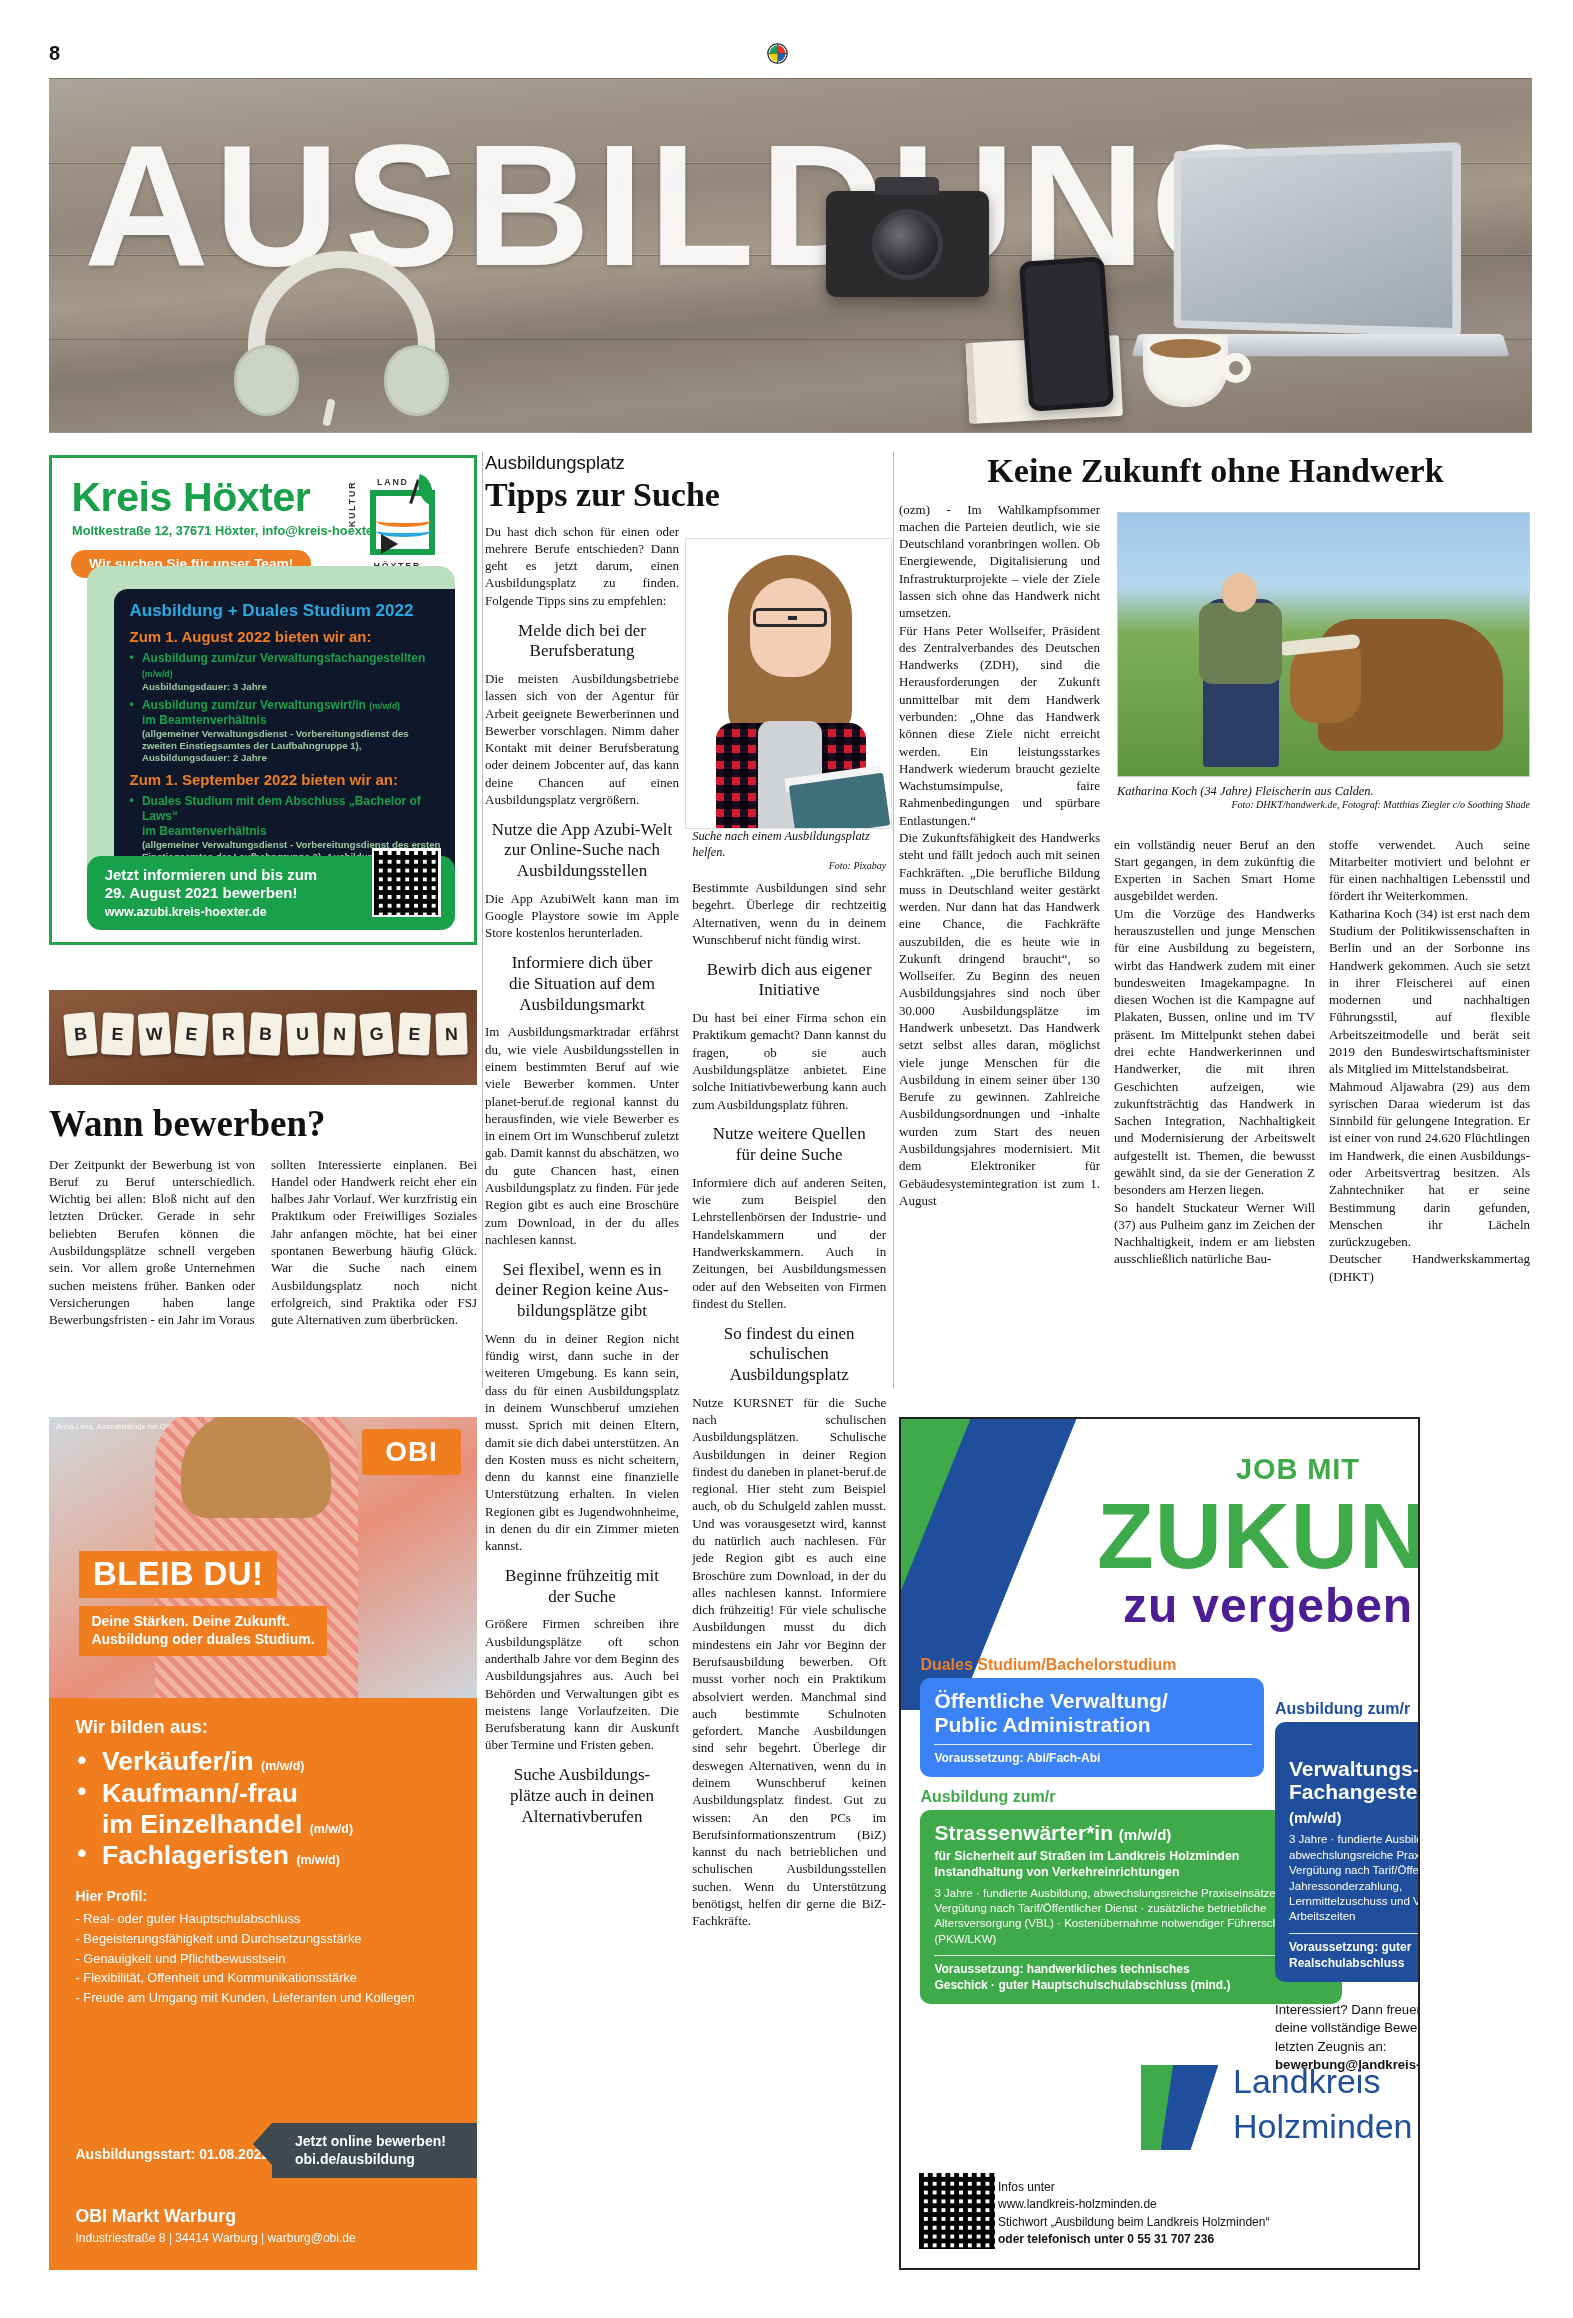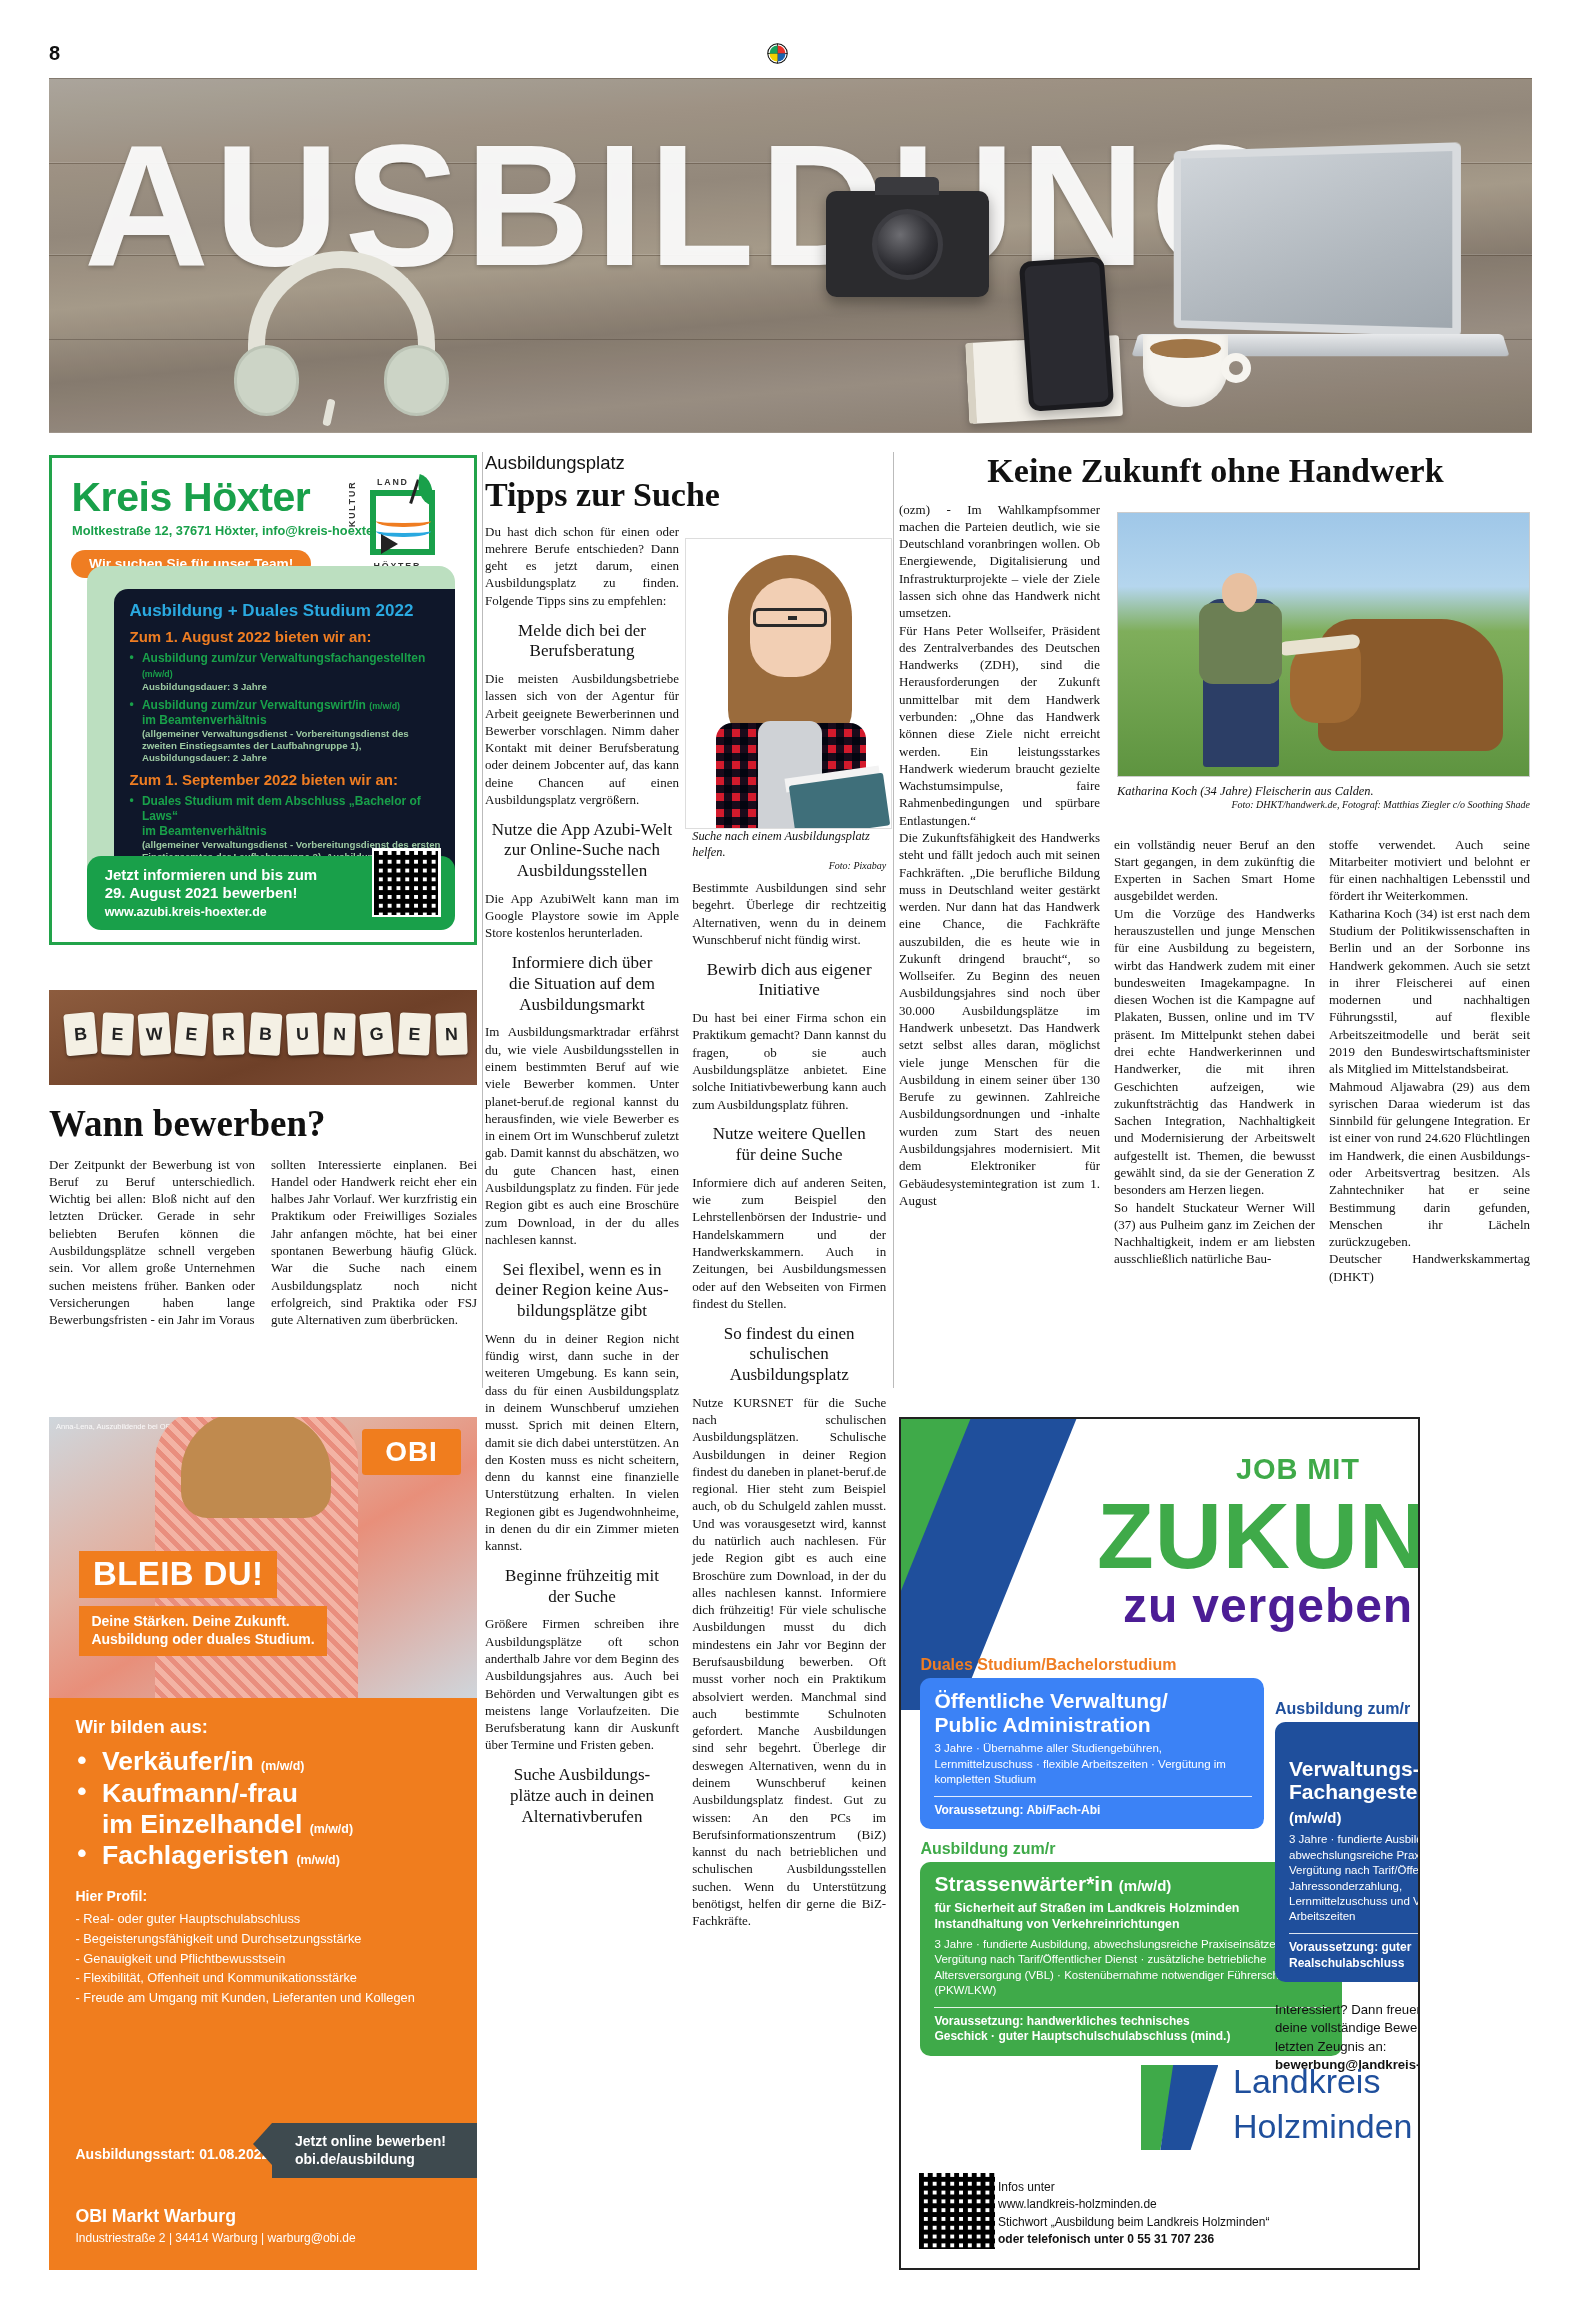--- a/index.html
+++ b/index.html
@@ -452,21 +452,21 @@
       </div>
     </div>
 
     <div class="obi-start">Ausbildungsstart: 01.08.2022</div>
     <div class="obi-apply">
       <div>Jetzt online bewerben!</div>
       <div>obi.de/ausbildung</div>
     </div>
     <div class="obi-foot">
       <div class="m">OBI Markt Warburg</div>
-      <div class="a">Industriestraße 2 | 34414 Warburg | warburg@obi.de</div>
+      <div class="a">Industriestraße 8 | 34414 Warburg | warburg@obi.de</div>
     </div>
   </div>
 
   <div class="col" style="left:485px; top:452px; width:402px;">
     <div style="font-family:'Liberation Sans',sans-serif;font-size:18.5px;color:#111;">Ausbildungsplatz</div>
     <div class="hl-main" style="font-size:34px;margin-top:1.8px;">Tipps zur Suche</div>
 
     <div style="display:flex; gap:13.2px; margin-top:8.8px;">
 
       <div style="width:194px;">
@@ -563,21 +563,20 @@
       </div>
     <div class="hz-job">JOB MIT</div>
     <div class="hz-zuk">ZUKUNFT</div>
     <div class="hz-ver">zu vergeben</div>
 
     <div style="position:absolute; left:19.4px; top:237px; width:344px;">
       <div class="hz-lbl or">Duales Studium/Bachelorstudium</div>
       <div class="hz-card or" style="margin-top:4.4px;">
         <div class="t" style="white-space:pre-line;">Öffentliche Verwaltung/
 Public Administration</div>
-        <div class="d">3 Jahre · Übernahme aller Studiengebühren, Lernmittelzuschuss · flexible Arbeitszeiten · Vergütung im kompletten Studium</div>
         <div class="rule"></div>
         <div class="v">Voraussetzung: Abi/Fach-Abi</div>
       </div>
 
       <div class="hz-lbl gr" style="margin-top:10.6px;">Ausbildung zum/r</div>
       <div class="hz-card gr" style="margin-top:4.4px; width:422px;">
         <div class="t">
           <span>Strassenwärter*in</span>
           <span class="mwd">(m/w/d)</span>
         </div>

